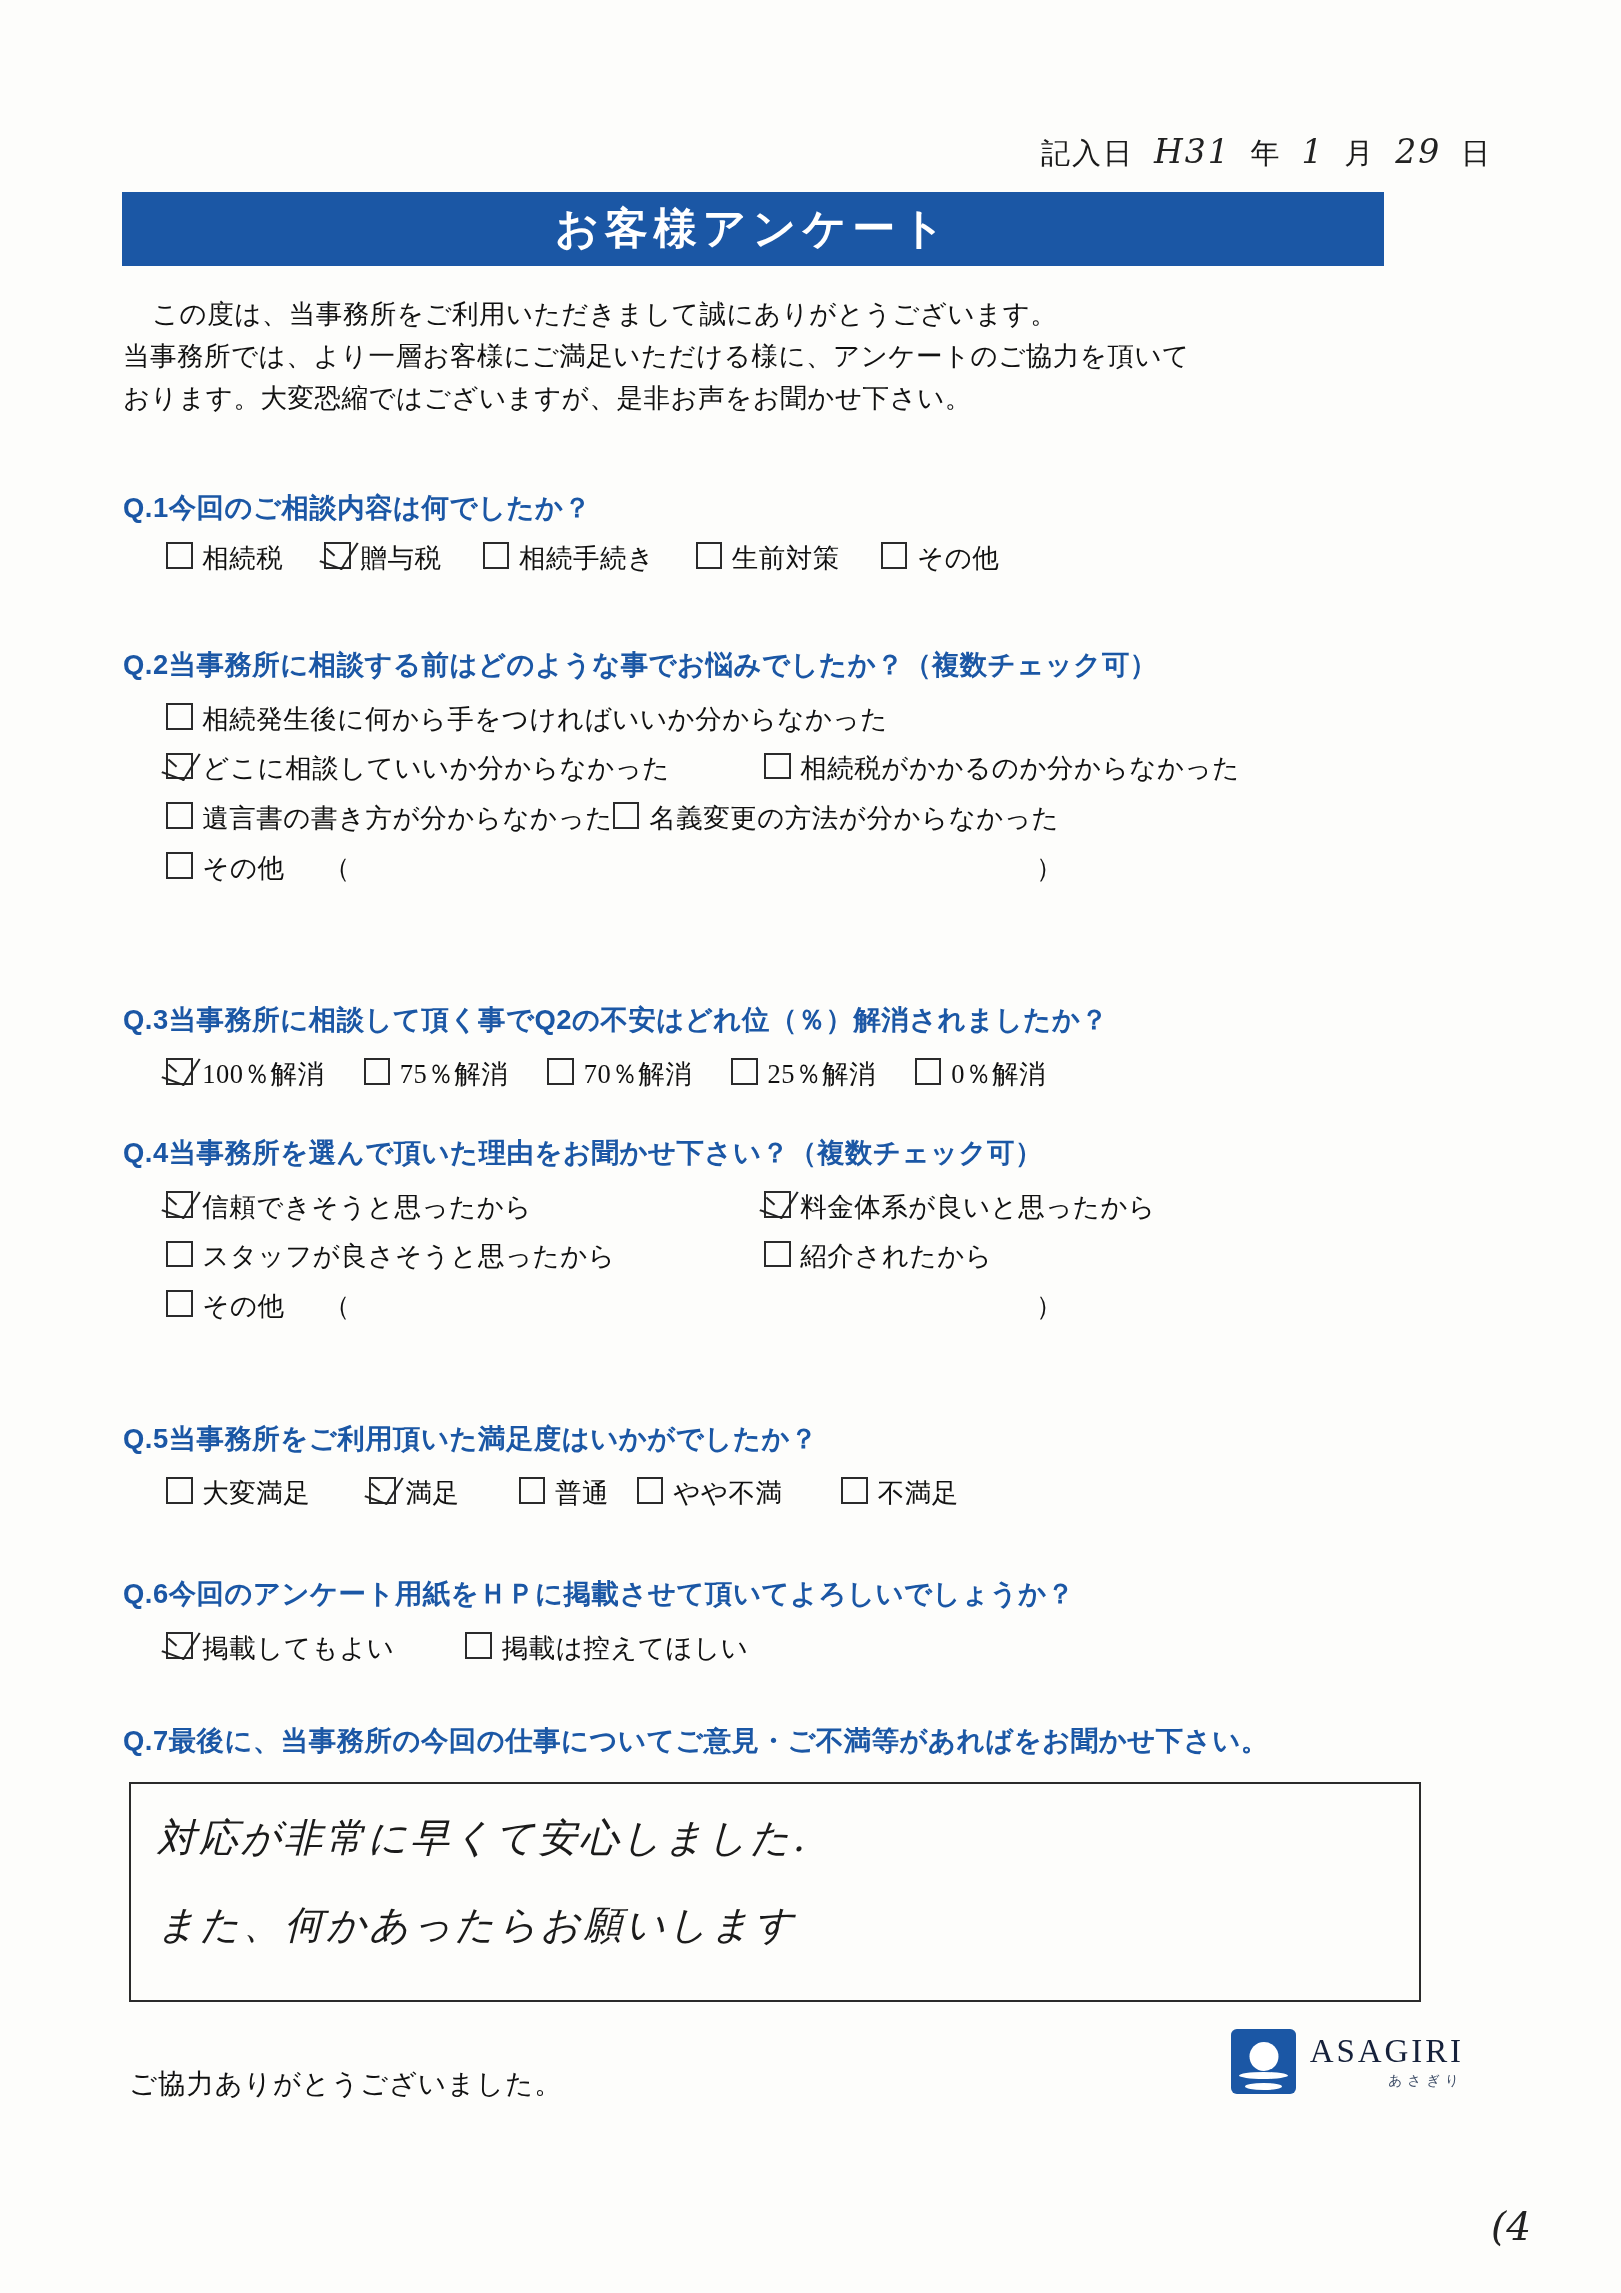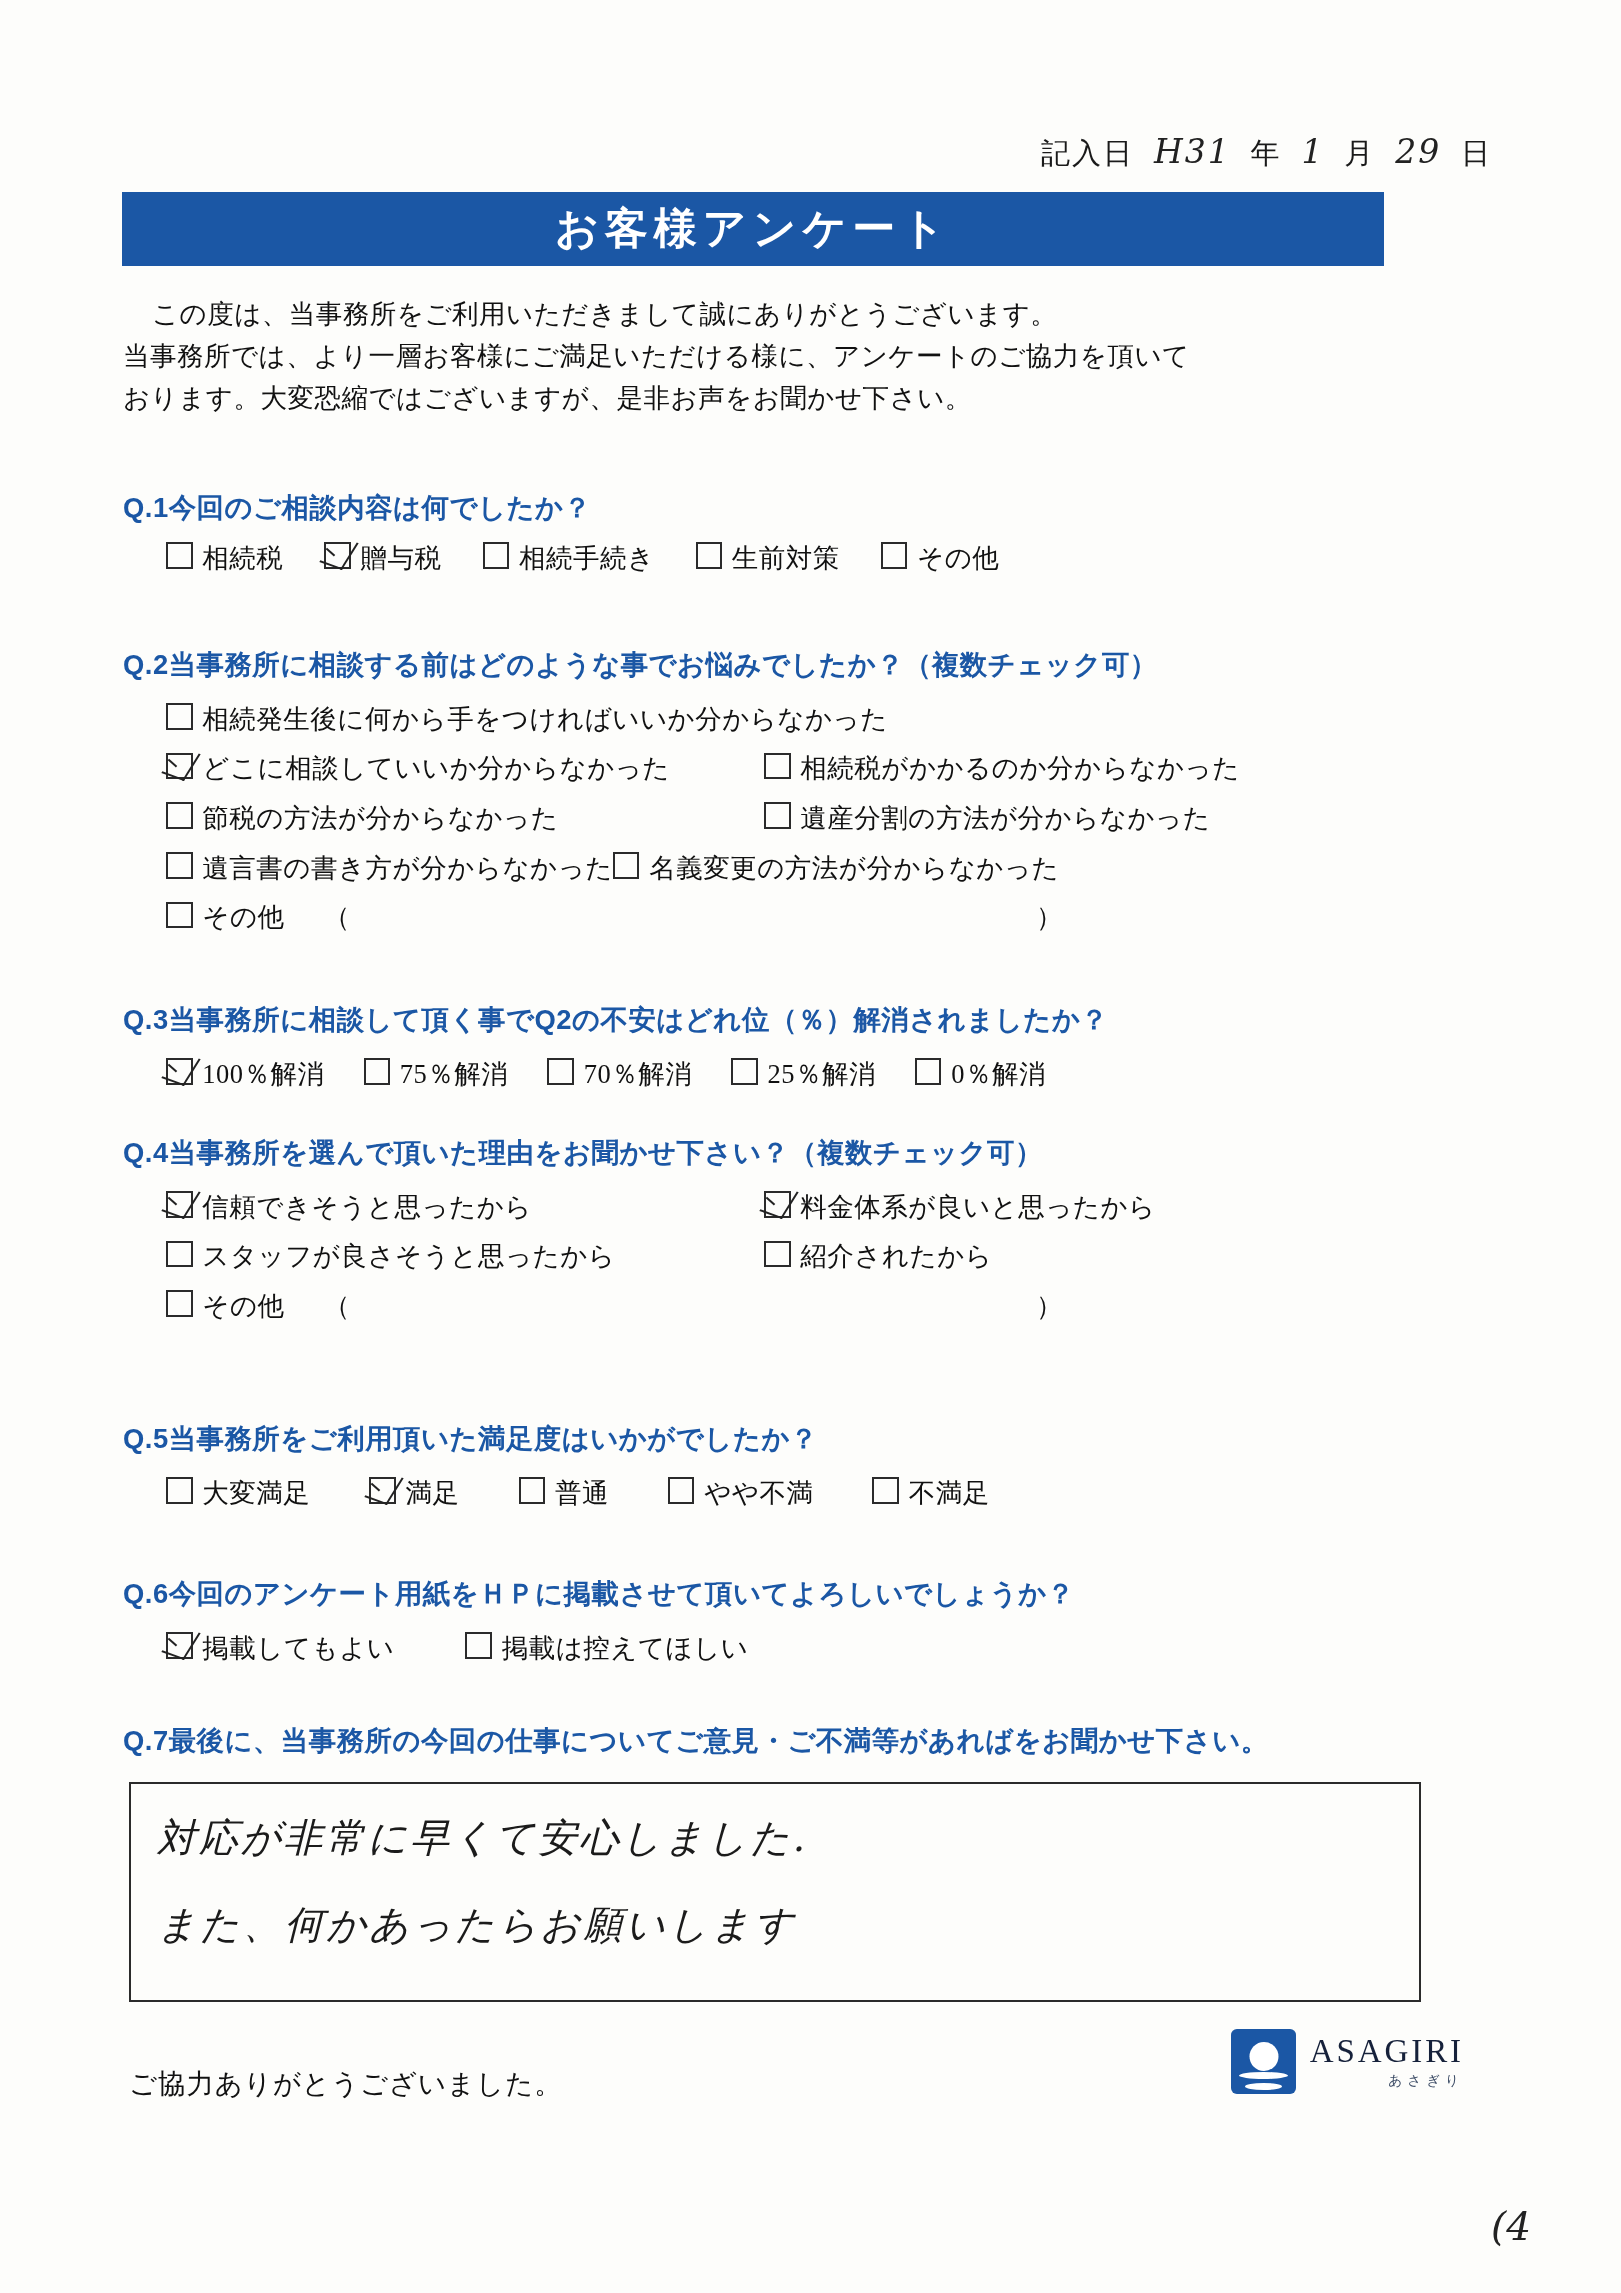--- a/index.html
+++ b/index.html
@@ -291,30 +291,20 @@
       <span class="opt" style="width:598px;">
         <span class="box checked"></span>
         <span>どこに相談していいか分からなかった</span>
       </span>
       <span class="opt">
         <span class="box"></span>
         <span>相続税がかかるのか分からなかった</span>
       </span>
     </div>
 
-    <div class="opt-row" style="padding-left:43px;">
-      <span class="opt" style="width:598px;">
-        <span class="box"></span>
-        <span>節税の方法が分からなかった</span>
-      </span>
-      <span class="opt">
-        <span class="box"></span>
-        <span>遺産分割の方法が分からなかった</span>
-      </span>
-    </div>
 
     <div class="opt-row" style="padding-left:43px;">
       <span class="opt">
         <span class="box"></span>
         <span>遺言書の書き方が分からなかった</span>
       </span>
       <span class="opt" style="width:598px;">
         <span class="box"></span>
         <span>名義変更の方法が分からなかった</span>
       </span>
@@ -397,21 +387,21 @@
     <div class="q-title">Q.5当事務所をご利用頂いた満足度はいかがでしたか？</div>
     <div class="opt-row" style="padding-left:43px;margin-top:17.6px;">
       <span class="opt" style="margin-right:59px;">
         <span class="box"></span>
         <span>大変満足</span>
       </span>
       <span class="opt" style="margin-right:59px;">
         <span class="box checked"></span>
         <span>満足</span>
       </span>
-      <span class="opt" style="margin-right:59px;">
+      <span class="opt" style="margin-right:28px;">
         <span class="box"></span>
         <span>普通</span>
       </span>
       <span class="opt" style="margin-right:59px;">
         <span class="box"></span>
         <span>やや不満</span>
       </span>
       <span class="opt">
         <span class="box"></span>
         <span>不満足</span>

